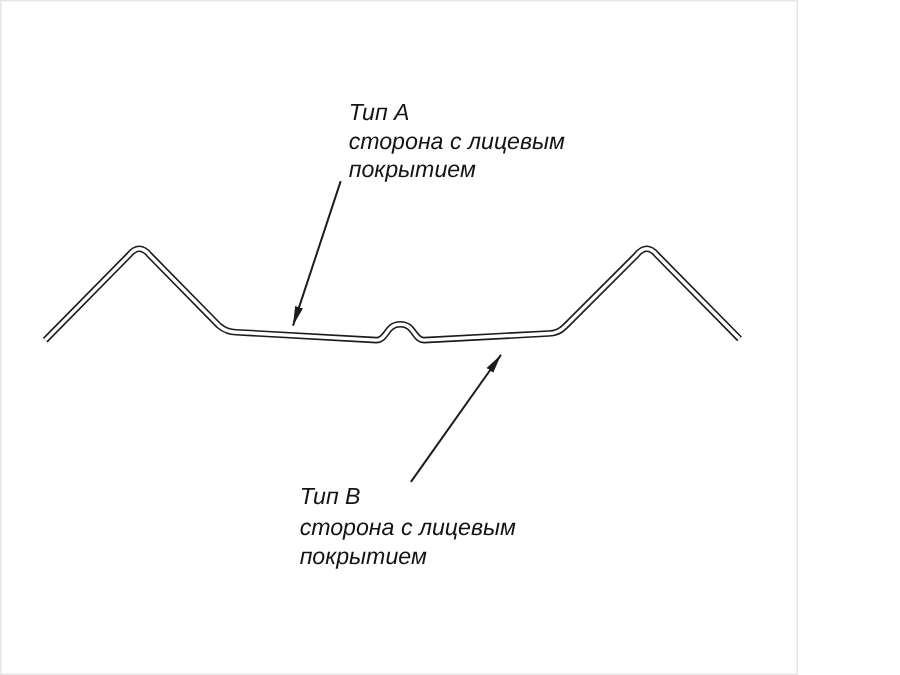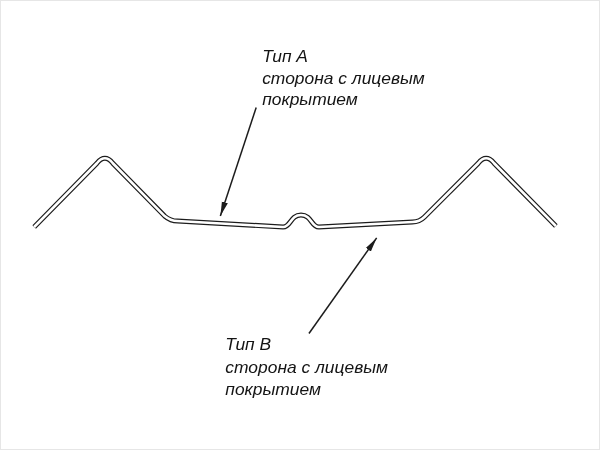--- a/index.html
+++ b/index.html
@@ -2,21 +2,21 @@
 <html><head>
 <meta charset="utf-8">
 <style>
   html, body {
     margin: 0;
     padding: 0;
     background: #ffffff;
   }
   .canvas {
     position: relative;
-    width: 600px;
+    width: 532px;
     height: 450px;
     background: #ffffff;
     border: 1px solid #e6e6e6;
     box-sizing: border-box;
     overflow: hidden;
   }
   svg {
     display: block;
     width: 100%;
     height: 100%;

